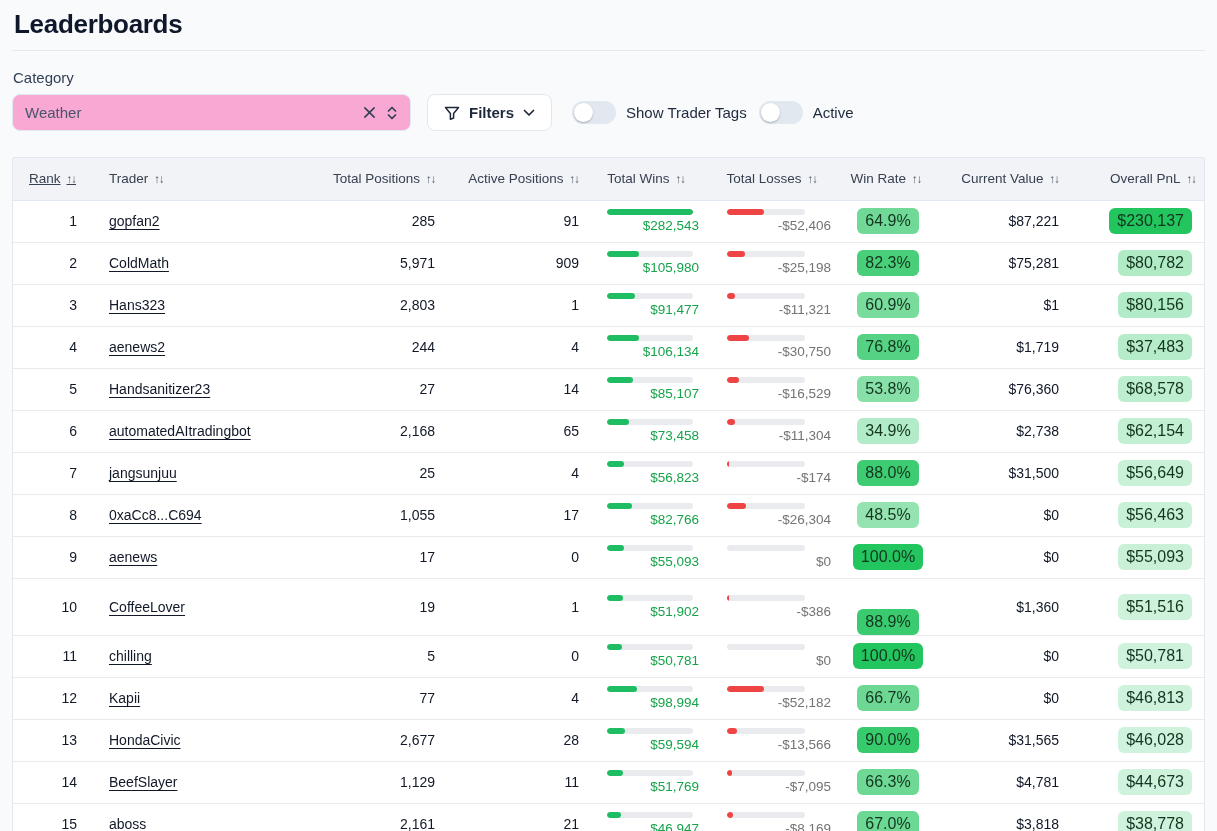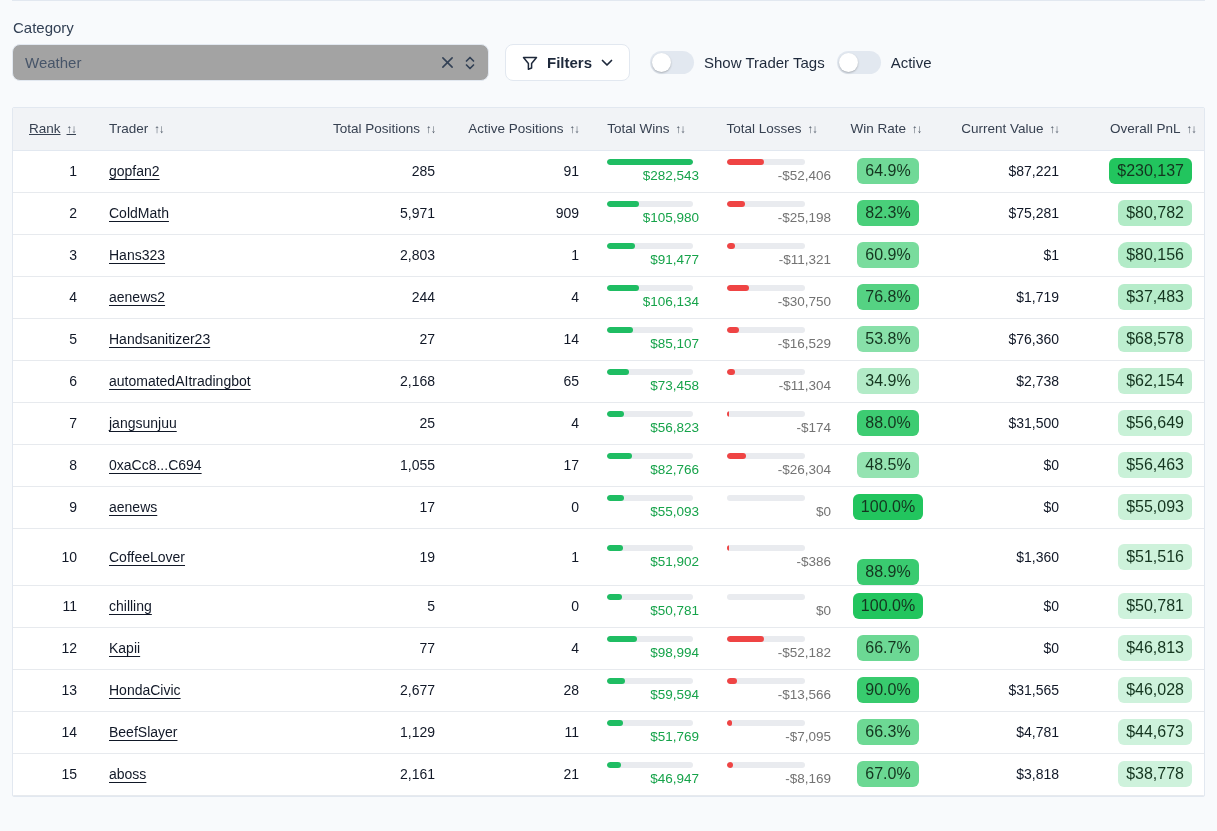--- a/index.html
+++ b/index.html
@@ -11,21 +11,21 @@
   .page { padding:0 12px; }
 
   
   .page-title { font-size:26px; font-weight:600; color:#0f172a; padding:9px 2px 10px 2px; letter-spacing:-.3px; }
   .title-divider { border:none; border-top:1px solid #e2e8f0; margin:0 0 18px 0; }
 
   
   .category-label { font-size:15px; color:#334155; margin:0 0 8px 1px; }
   .controls-row { display:flex; align-items:center; margin-bottom:26px; }
   .select-box {
-    width:477px; height:37px; background:#a3a3a3; border:1px solid #e2e8f0; border-radius:8px;
+    width:399px; height:37px; background:#f9a8d4; border:1px solid #e2e8f0; border-radius:8px;
     display:flex; align-items:center; padding:0 12px; cursor:pointer;
   }
   .select-value { flex:1; font-size:15px; color:#475569; }
   .select-icons { display:flex; align-items:center; gap:10px; }
   .icon-btn { background:none; border:none; cursor:pointer; display:flex; align-items:center; color:#334155; padding:0; }
   .filters-btn {
     margin-left:16px; height:37px; background:#fff; border:1px solid #e2e8f0; border-radius:8px;
     display:flex; align-items:center; gap:9px; padding:0 16px; cursor:pointer;
     font-size:15px; font-weight:600; color:#1e293b; font-family:inherit;
   }
@@ -77,20 +77,21 @@
   th.col-curr, td.cell-curr { padding-right:8px; text-align:right; }
   th.col-pnl { padding-right:12px; text-align:right; }
   td.cell-pnl { padding-right:16px; text-align:right; }
   svg { display:block; }
 </style>
 </head>
 <body>
 
 <div class="page">
 
+  <h1 class="page-title">Leaderboards</h1>
   <hr class="title-divider">
 
   <div class="category-label">Category</div>
 
   <div class="controls-row">
 
     <div class="select-box">
       <span class="select-value">Weather</span>
       <span class="select-icons">
         <button class="icon-btn" aria-label="clear">
@@ -226,21 +227,21 @@
     <td class="cell-losses">
       <div class="meter-cell">
         <div class="meter-track">
                   <div class="meter-fill loss" style="width: 10.2918%;"></div>
                 </div>
         <div class="meter-value loss">-$11,321</div>
       </div>
     </td>
     <td class="cell-rate"><span class="badge" style="background: rgba(34, 197, 94, 0.608);">60.9%</span></td>
     <td class="cell-curr">$1</td>
-    <td class="cell-pnl"><span class="badge" style="background: rgba(34, 197, 94, 0.35); border-radius: 9px;">$80,156</span></td>
+    <td class="cell-pnl"><span class="badge" style="background: rgba(34, 197, 94, 0.35);">$80,156</span></td>
   </tr>
           <tr>
     <td class="cell-rank">4</td>
     <td class="cell-trader"><a class="trader-link">aenews2</a></td>
     <td class="cell-tpos">244</td>
     <td class="cell-apos">4</td>
     <td class="cell-wins">
       <div class="meter-cell">
         <div class="meter-track">
                   <div class="meter-fill win" style="width: 37.5638%;"></div>

